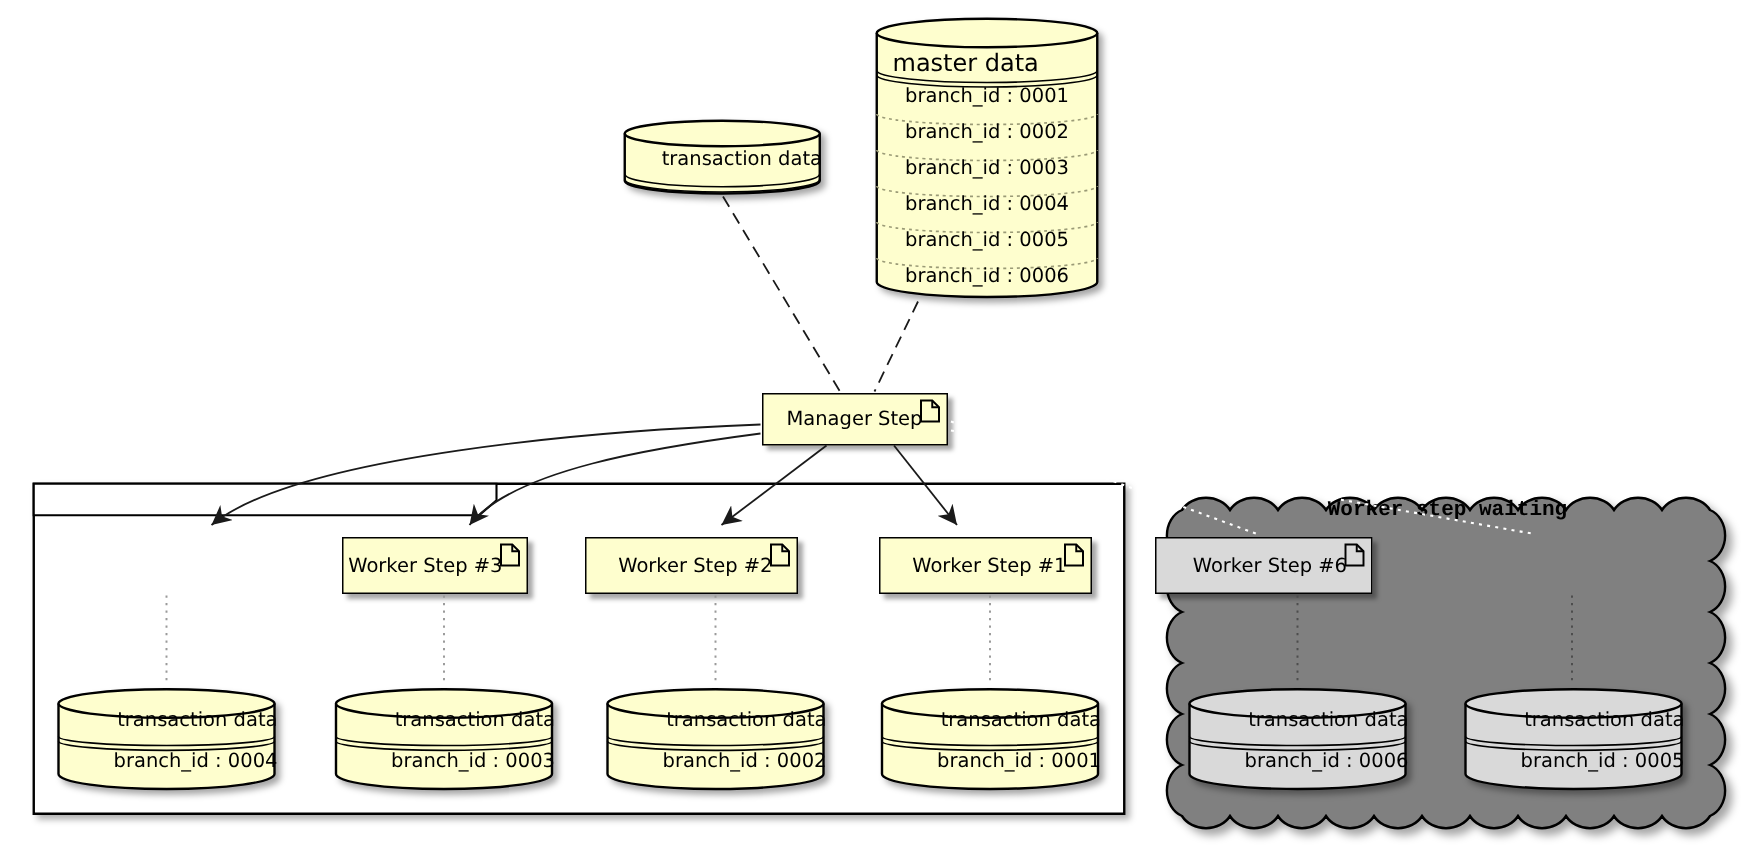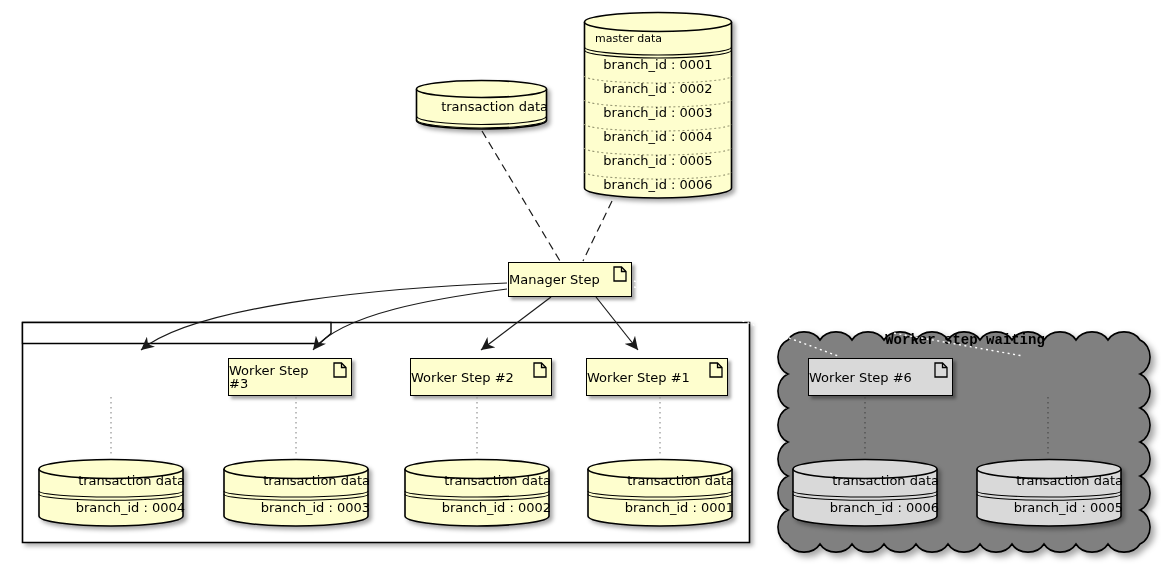--- a/index.html
+++ b/index.html
@@ -9,41 +9,41 @@
   }
   svg.layer{position:absolute;left:0;top:0;pointer-events:none;}
   .bg-layer{z-index:1;}
   .edge-layer{z-index:6;}
   .node{position:absolute;z-index:4;box-sizing:border-box;}
 
   
   .artifact{
     background:#FEFECE;border:1.6px solid #000;
     box-shadow:3px 3px 3px rgba(0,0,0,0.35);
-    display:flex;align-items:center;justify-content:flex-start;
-    font-size:13px;line-height:1;padding-right:28px;
+    display:flex;align-items:center;justify-content:flex-end;
+    font-size:13px;line-height:1;padding-right:16px;
   }
   .artifact.gray{background:#D9D9D9;}
   .file-icon{position:absolute;top:3px;right:4px;}
 
   
   .db{position:absolute;z-index:4;}
   .db > svg{position:absolute;left:0;top:0;filter:drop-shadow(3px 3px 2px rgba(0,0,0,0.35));}
   .db-text{position:absolute;width:100%;text-align:right;font-size:13px;line-height:1.2;}
 
   .frame-title{
     position:absolute;left:30px;top:325px;z-index:5;
     font-size:14px;font-weight:bold;white-space:nowrap;
   }
   .cloud-title{
     position:absolute;left:845px;top:332px;width:240px;z-index:5;
     text-align:center;font-size:14px;font-weight:bold;white-space:nowrap;font-family:Liberation Mono, monospace;
   }
 
-  .master-title{position:absolute;left:12px;top:22px;font-size:11px;}
+  .master-title{position:absolute;left:12px;top:22px;font-size:16px;}
   .master-row{position:absolute;width:100%;text-align:center;font-size:13px;height:24px;line-height:24px;}
 </style>
 </head>
 <body>
 
 <div class="canvas">
 
   <svg class="layer bg-layer" width="1161" height="567">
     <g style="filter:drop-shadow(3px 3px 2px rgba(0,0,0,0.3))">
       <path d="M22.5,322.5 H749.5 V542.5 H22.5 Z" fill="#ffffff" stroke="#000" stroke-width="1.6"></path>
@@ -99,21 +99,21 @@
     </svg>
   </div>
 
   <div class="node artifact" style="left:228px;top:358px;width:124px;height:38px">
     <span>Worker Step #3</span>
     <svg class="file-icon" width="14" height="16" viewBox="0 0 14 16">
         <path d="M1,1 h7.5 l4.5,4.5 V15 H1 Z" fill="none" stroke="#000" stroke-width="1.3"></path>
         <path d="M8.5,1 V5.5 H13" fill="none" stroke="#000" stroke-width="1.3"></path>
       </svg>
   </div>
-  <div class="node artifact" style="left:410px;top:358px;width:142px;height:38px">
+  <div class="node artifact" style="left:390px;top:358px;width:142px;height:38px">
     <span>Worker Step #2</span>
     <svg class="file-icon" width="14" height="16" viewBox="0 0 14 16">
         <path d="M1,1 h7.5 l4.5,4.5 V15 H1 Z" fill="none" stroke="#000" stroke-width="1.3"></path>
         <path d="M8.5,1 V5.5 H13" fill="none" stroke="#000" stroke-width="1.3"></path>
       </svg>
   </div>
   <div class="node artifact" style="left:586px;top:358px;width:142px;height:38px">
     <span>Worker Step #1</span>
     <svg class="file-icon" width="14" height="16" viewBox="0 0 14 16">
         <path d="M1,1 h7.5 l4.5,4.5 V15 H1 Z" fill="none" stroke="#000" stroke-width="1.3"></path>
@@ -155,21 +155,21 @@
     <svg width="148" height="72" viewBox="0 0 148 72">
       <path d="M2,11 V58 a72,10 0 0 0 144,0 V11" fill="#FEFECE" stroke="#000" stroke-width="1.6"></path>
       <ellipse cx="74" cy="11" rx="72" ry="9.5" fill="#FEFECE" stroke="#000" stroke-width="1.6"></ellipse>
       <path d="M2,33 a72,6 0 0 0 144,0" fill="none" stroke="#000" stroke-width="1.1"></path>
       <path d="M2,36.2 a72,6 0 0 0 144,0" fill="none" stroke="#000" stroke-width="1.1"></path>
     </svg>
     <div class="db-text" style="top:15px">transaction data</div>
     <div class="db-text" style="top:42px">branch_id : 0001</div>
   </div>
 
-  <div class="node artifact gray" style="left:808px;top:358px;width:145px;height:38px">
+  <div class="node artifact gray" style="left:770px;top:358px;width:145px;height:38px">
     <span>Worker Step #6</span>
     <svg class="file-icon" width="14" height="16" viewBox="0 0 14 16">
         <path d="M1,1 h7.5 l4.5,4.5 V15 H1 Z" fill="none" stroke="#000" stroke-width="1.3"></path>
         <path d="M8.5,1 V5.5 H13" fill="none" stroke="#000" stroke-width="1.3"></path>
       </svg>
   </div>
 
   <div class="db" style="left:791px;top:458px;width:148px;height:72px">
     <svg width="148" height="72" viewBox="0 0 148 72">
       <path d="M2,11 V58 a72,10 0 0 0 144,0 V11" fill="#D9D9D9" stroke="#000" stroke-width="1.6"></path>

